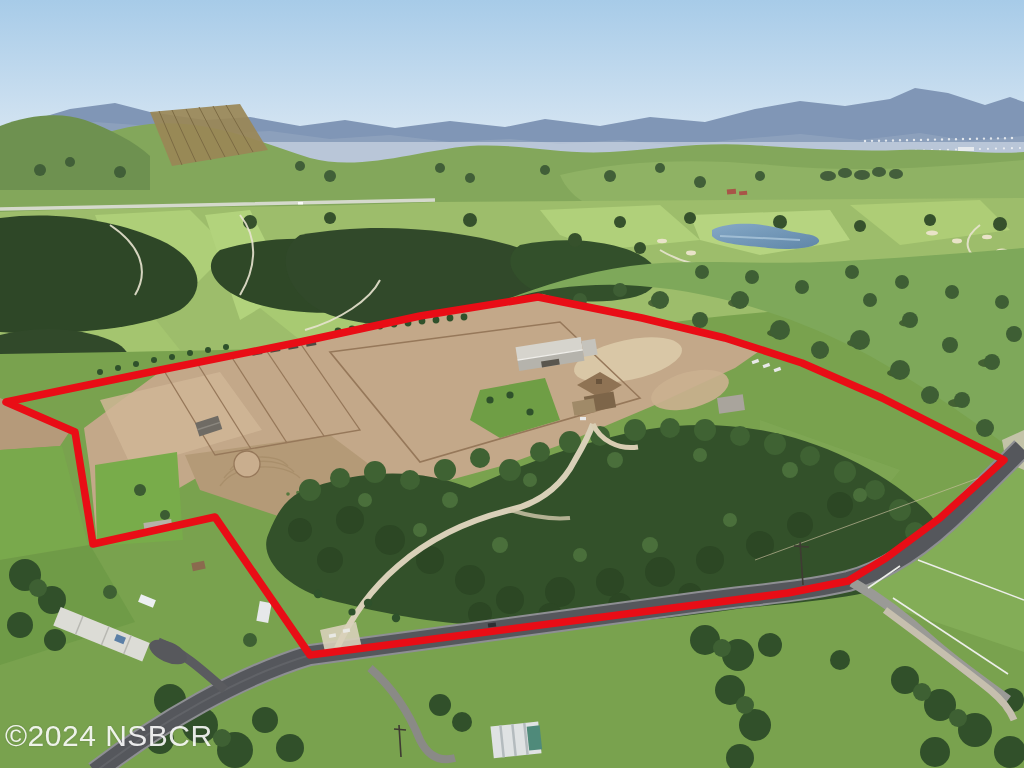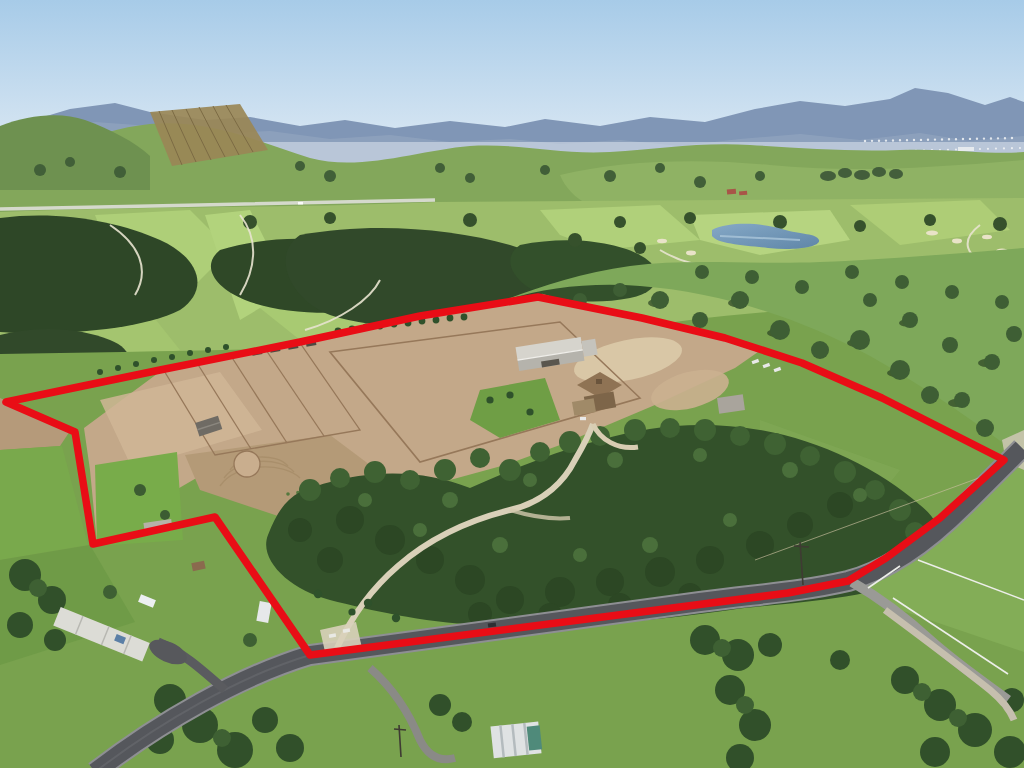--- a/index.html
+++ b/index.html
@@ -444,13 +444,14 @@
       <path d="M800,542 L803,585"></path>
           <path d="M794,546 L809,547"></path>
       <path d="M399,725 L401,757"></path>
           <path d="M394,729 L406,730"></path>
     </g>
   </g>
 
   <polygon id="boundary-poly" fill="none" stroke-linejoin="round" stroke-linecap="round" points="6,402 160,370 300,342 420,316 538,297 642,318 725,338 802,363 882,398 1004,460 940,518 886,558 848,581 788,593 310,655 215,517 93,544 75,432" stroke="#e90d16" stroke-width="7.5"></polygon>
 </svg>
 
+<div class="watermark" style="color: rgb(255, 255, 255);">©2024 NSBCR</div>
 </div>
 
 </body></html>

